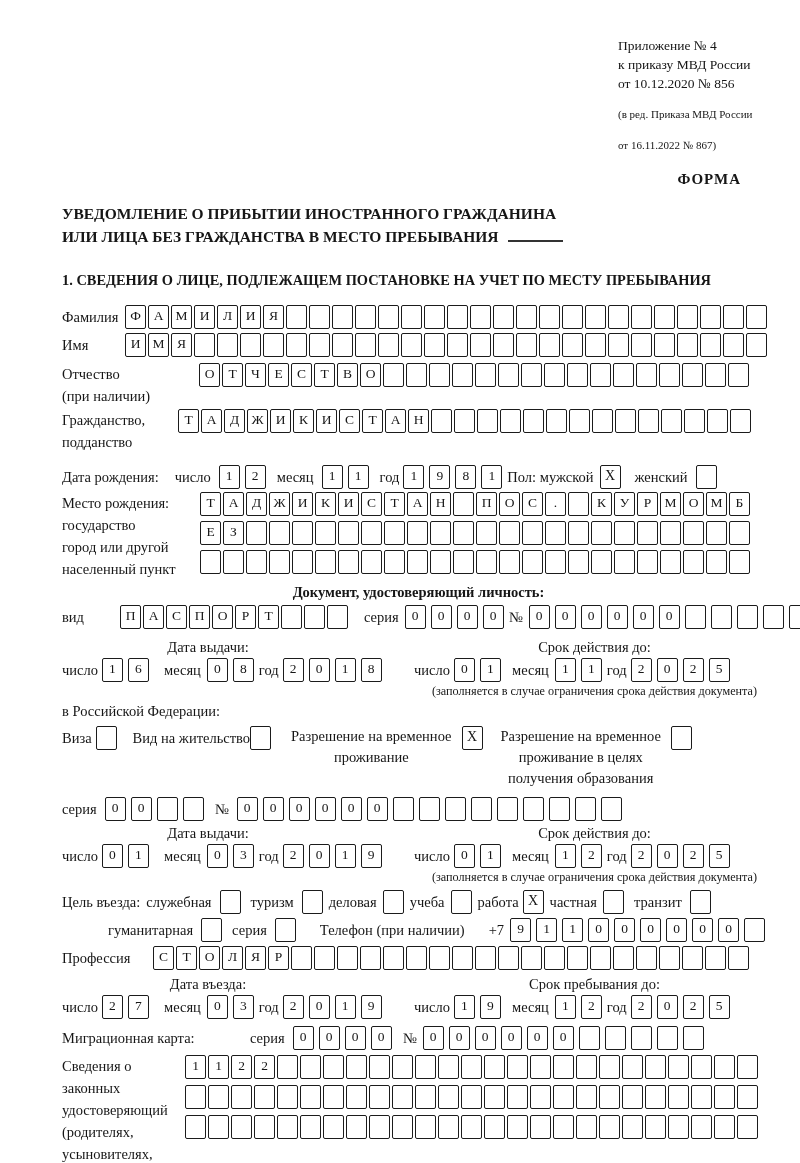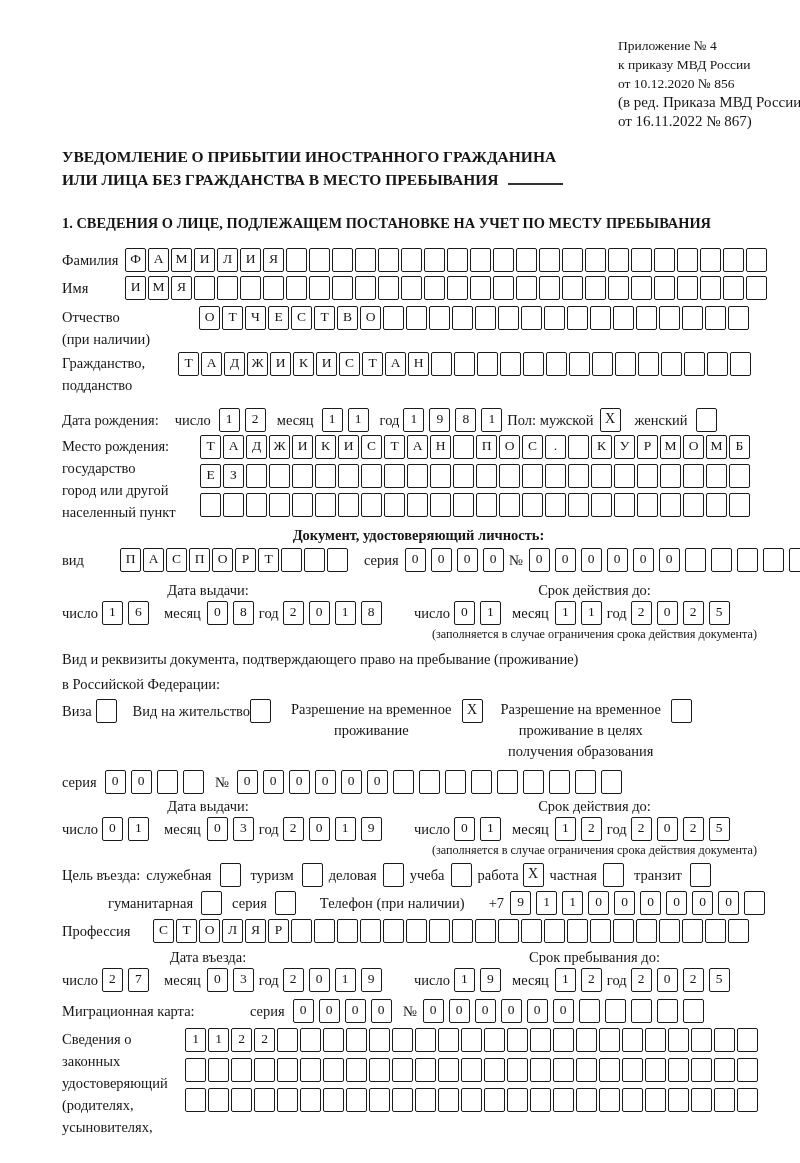--- a/index.html
+++ b/index.html
@@ -3,21 +3,21 @@
 <meta charset="utf-8">
 <style>
   html,body{margin:0;padding:0;}
   body{
     width:800px;height:1163px;overflow:hidden;box-sizing:border-box;
     background:#ffffff;color:#161616;
     padding:36px 25px 0 62px;
     font-family:"Liberation Serif","DejaVu Serif",serif;
   }
   .appendix{margin-left:556px;font-size:13.5px;line-height:19px;white-space:nowrap;}
-  .appendix .ed{margin-top:0;font-size:15px;}
+  .appendix .ed{margin-top:12px;font-size:11px;}
   .forma{text-align:right;margin:16px 34px 0 0;font-weight:bold;font-size:15px;letter-spacing:1px;}
   .title{text-align:left;font-weight:bold;font-size:15.5px;line-height:23px;margin-top:14px;}
   .blank{display:inline-block;width:55px;height:14px;border-bottom:2px solid #333;margin-left:10px;}
   .sec-heading{font-weight:bold;font-size:14.4px;margin-top:24px;margin-bottom:16px;white-space:nowrap;}
   .frow{display:flex;align-items:flex-start;}
   .flabel{font-size:14.5px;line-height:24px;flex-shrink:0;}
   .lblk div{font-size:14.5px;line-height:22px;}
   .cellrow{display:flex;flex-wrap:nowrap;}
   .cell{
     box-sizing:border-box;width:21px;height:24px;border:1.8px solid #1b1b1b;border-radius:2px;
@@ -47,20 +47,21 @@
 <div>
 
   <div class="appendix">
     <div>Приложение № 4</div>
     <div>к приказу МВД России</div>
     <div>от 10.12.2020 № 856</div>
     <div class="ed">(в ред. Приказа МВД России</div>
     <div class="ed">от 16.11.2022 № 867)</div>
   </div>
 
+  <div class="forma">ФОРМА</div>
 
   <div class="title">
     <div>УВЕДОМЛЕНИЕ О ПРИБЫТИИ ИНОСТРАННОГО ГРАЖДАНИНА</div>
     <div>
       <span>ИЛИ ЛИЦА БЕЗ ГРАЖДАНСТВА В МЕСТО ПРЕБЫВАНИЯ</span><span class="blank"></span>
     </div>
   </div>
 
   <div class="sec-heading">1. СВЕДЕНИЯ О ЛИЦЕ, ПОДЛЕЖАЩЕМ ПОСТАНОВКЕ НА УЧЕТ ПО МЕСТУ ПРЕБЫВАНИЯ</div>
 
@@ -393,21 +394,20 @@
             <span class="cell">2</span>
             <span class="cell">0</span>
             <span class="cell">2</span>
             <span class="cell">5</span>
           </span>
       </div>
       <div class="dnote">(заполняется в случае ограничения срока действия документа)</div>
     </div>
   </div>
 
-  <div class="ptext" style="margin-top:5px;">Вид и реквизиты документа, подтверждающего право на пребывание (проживание)</div>
   <div class="ptext">в Российской Федерации:</div>
 
   <div class="frow" style="margin-top:2px;margin-bottom:8px;">
     <span class="flabel mr4">Виза</span>
     <span class="chk"></span>
     <span class="flabel" style="margin-left:16px;">Вид на жительство</span>
     <span class="chk"></span>
     <span class="mlabel" style="margin-left:20px;margin-right:10px;">
       <span style="display:block;">Разрешение на временное</span>
       <span style="display:block;">проживание</span>

